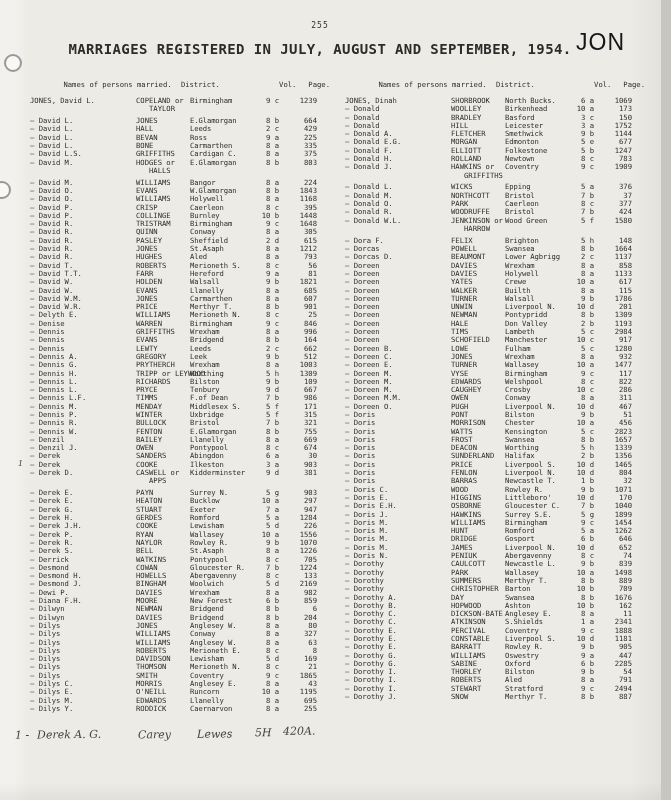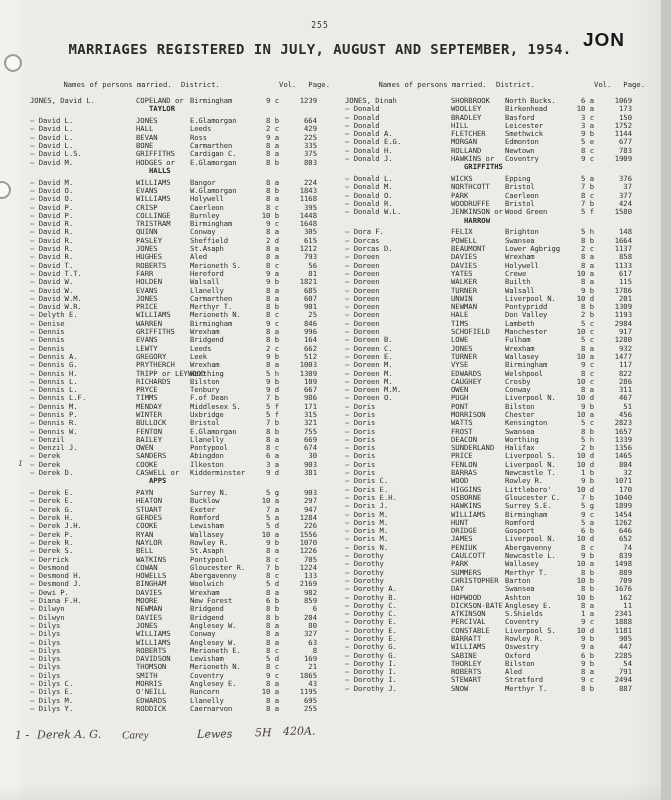--- a/index.html
+++ b/index.html
@@ -13,44 +13,44 @@
   .paper::after{
     content:"";position:absolute;left:0;right:0;bottom:0;height:18px;
     background:linear-gradient(180deg,rgba(0,0,0,0) 0%,rgba(0,0,0,0.05) 100%);
     pointer-events:none;
   }
   .hole{position:absolute;border:2px solid #9a9894;border-radius:50%;background:rgba(255,255,255,0.5);}
   .hole-1{left:4px;top:54px;width:14px;height:14px;}
   .hole-2{left:-7px;top:181px;width:14px;height:14px;}
   .page-number{position:absolute;top:21px;left:0;width:640px;text-align:center;font-size:8px;letter-spacing:1px;}
   .page-title{position:absolute;top:41px;left:0;width:640px;text-align:center;font-size:14px;font-weight:700;letter-spacing:0.4px;}
-  .index-tab{position:absolute;top:29px;right:36px;font-family:"Liberation Sans",sans-serif;font-size:19px;font-weight:700;letter-spacing:1px;color:#17161a;}
+  .index-tab{position:absolute;top:29px;right:36px;font-family:"Liberation Sans",sans-serif;font-size:23px;font-weight:400;letter-spacing:1px;color:#17161a;}
   .col{position:absolute;top:80px;width:300px;font-size:7.2px;}
   .col-left{left:30px;}
   .col-right{left:345px;}
   .hdr-row{display:flex;white-space:pre;line-height:9px;height:9px;margin-bottom:8px;}
   .h-names{width:160px;text-align:right;}
   .h-district{width:65px;text-align:center;}
   .h-vol{width:24px;text-align:right;margin-left:46px;}
   .h-page{width:38px;text-align:right;}
   .row{position:relative;display:flex;white-space:pre;line-height:8.3px;height:8.3px;}
   .row.gap{margin-bottom:3.5px;}
   .c{flex:none;overflow:visible;}
   .c.name{width:106px;}
   .c.surname{width:54px;}
   .c.district{width:65px;letter-spacing:-0.1px;}
   .c.vol{width:24px;text-align:right;}
   .c.page{width:38px;text-align:right;}
-  .cont .surname{padding-left:13px;font-weight:bold;}
+  .cont .surname{padding-left:13px;}
   .margin-mark{position:absolute;left:-12px;top:-1px;font-family:"DejaVu Serif",serif;font-style:italic;font-size:8px;color:#4a4844;}
   .footnote{position:absolute;top:727px;left:15px;width:330px;font-family:"DejaVu Serif",serif;font-style:italic;font-size:11px;color:#45423d;transform:rotate(-0.6deg);}
   .footnote span{position:absolute;white-space:pre;}
   .fn-mark{left:0;top:0;}
   .fn-name{left:22px;top:0;}
-  .fn-surname{left:107px;top:1px;font-family:Liberation Serif, serif;}
+  .fn-surname{left:123px;top:1px;}
   .fn-district{left:182px;top:1px;}
   .fn-vol{left:240px;top:0;}
   .fn-page{left:268px;top:-1px;}
 </style>
 </head>
 <body>
 
 <div class="paper">
   <div class="hole hole-1"></div>
   <div class="hole hole-2"></div>
@@ -150,20 +150,21 @@
       <span class="h-vol">Vol.</span>
       <span class="h-page">Page.</span>
     </div>
     <div class="rows">
         <div class="row"><span class="c name">JONES, Dinah</span><span class="c surname">SHORBROOK</span><span class="c district">North Bucks.</span><span class="c vol">6 a</span><span class="c page">1069</span></div>
         <div class="row"><span class="c name">— Donald</span><span class="c surname">WOOLLEY</span><span class="c district">Birkenhead</span><span class="c vol">10 a</span><span class="c page">173</span></div>
         <div class="row"><span class="c name">— Donald</span><span class="c surname">BRADLEY</span><span class="c district">Basford</span><span class="c vol">3 c</span><span class="c page">150</span></div>
         <div class="row"><span class="c name">— Donald</span><span class="c surname">HILL</span><span class="c district">Leicester</span><span class="c vol">3 a</span><span class="c page">1752</span></div>
         <div class="row"><span class="c name">— Donald A.</span><span class="c surname">FLETCHER</span><span class="c district">Smethwick</span><span class="c vol">9 b</span><span class="c page">1144</span></div>
         <div class="row"><span class="c name">— Donald E.G.</span><span class="c surname">MORGAN</span><span class="c district">Edmonton</span><span class="c vol">5 e</span><span class="c page">677</span></div>
+        <div class="row"><span class="c name">— Donald F.</span><span class="c surname">ELLIOTT</span><span class="c district">Folkestone</span><span class="c vol">5 b</span><span class="c page">1247</span></div>
         <div class="row"><span class="c name">— Donald H.</span><span class="c surname">ROLLAND</span><span class="c district">Newtown</span><span class="c vol">8 c</span><span class="c page">783</span></div>
         <div class="row"><span class="c name">— Donald J.</span><span class="c surname">HAWKINS or</span><span class="c district">Coventry</span><span class="c vol">9 c</span><span class="c page">1909</span></div>
         <div class="row cont gap"><span class="c name"></span><span class="c surname">GRIFFITHS</span></div>
         <div class="row"><span class="c name">— Donald L.</span><span class="c surname">WICKS</span><span class="c district">Epping</span><span class="c vol">5 a</span><span class="c page">376</span></div>
         <div class="row"><span class="c name">— Donald M.</span><span class="c surname">NORTHCOTT</span><span class="c district">Bristol</span><span class="c vol">7 b</span><span class="c page">37</span></div>
         <div class="row"><span class="c name">— Donald O.</span><span class="c surname">PARK</span><span class="c district">Caerleon</span><span class="c vol">8 c</span><span class="c page">377</span></div>
         <div class="row"><span class="c name">— Donald R.</span><span class="c surname">WOODRUFFE</span><span class="c district">Bristol</span><span class="c vol">7 b</span><span class="c page">424</span></div>
         <div class="row"><span class="c name">— Donald W.L.</span><span class="c surname">JENKINSON or</span><span class="c district">Wood Green</span><span class="c vol">5 f</span><span class="c page">1580</span></div>
         <div class="row cont gap"><span class="c name"></span><span class="c surname">HARROW</span></div>
         <div class="row"><span class="c name">— Dora F.</span><span class="c surname">FELIX</span><span class="c district">Brighton</span><span class="c vol">5 h</span><span class="c page">148</span></div>

